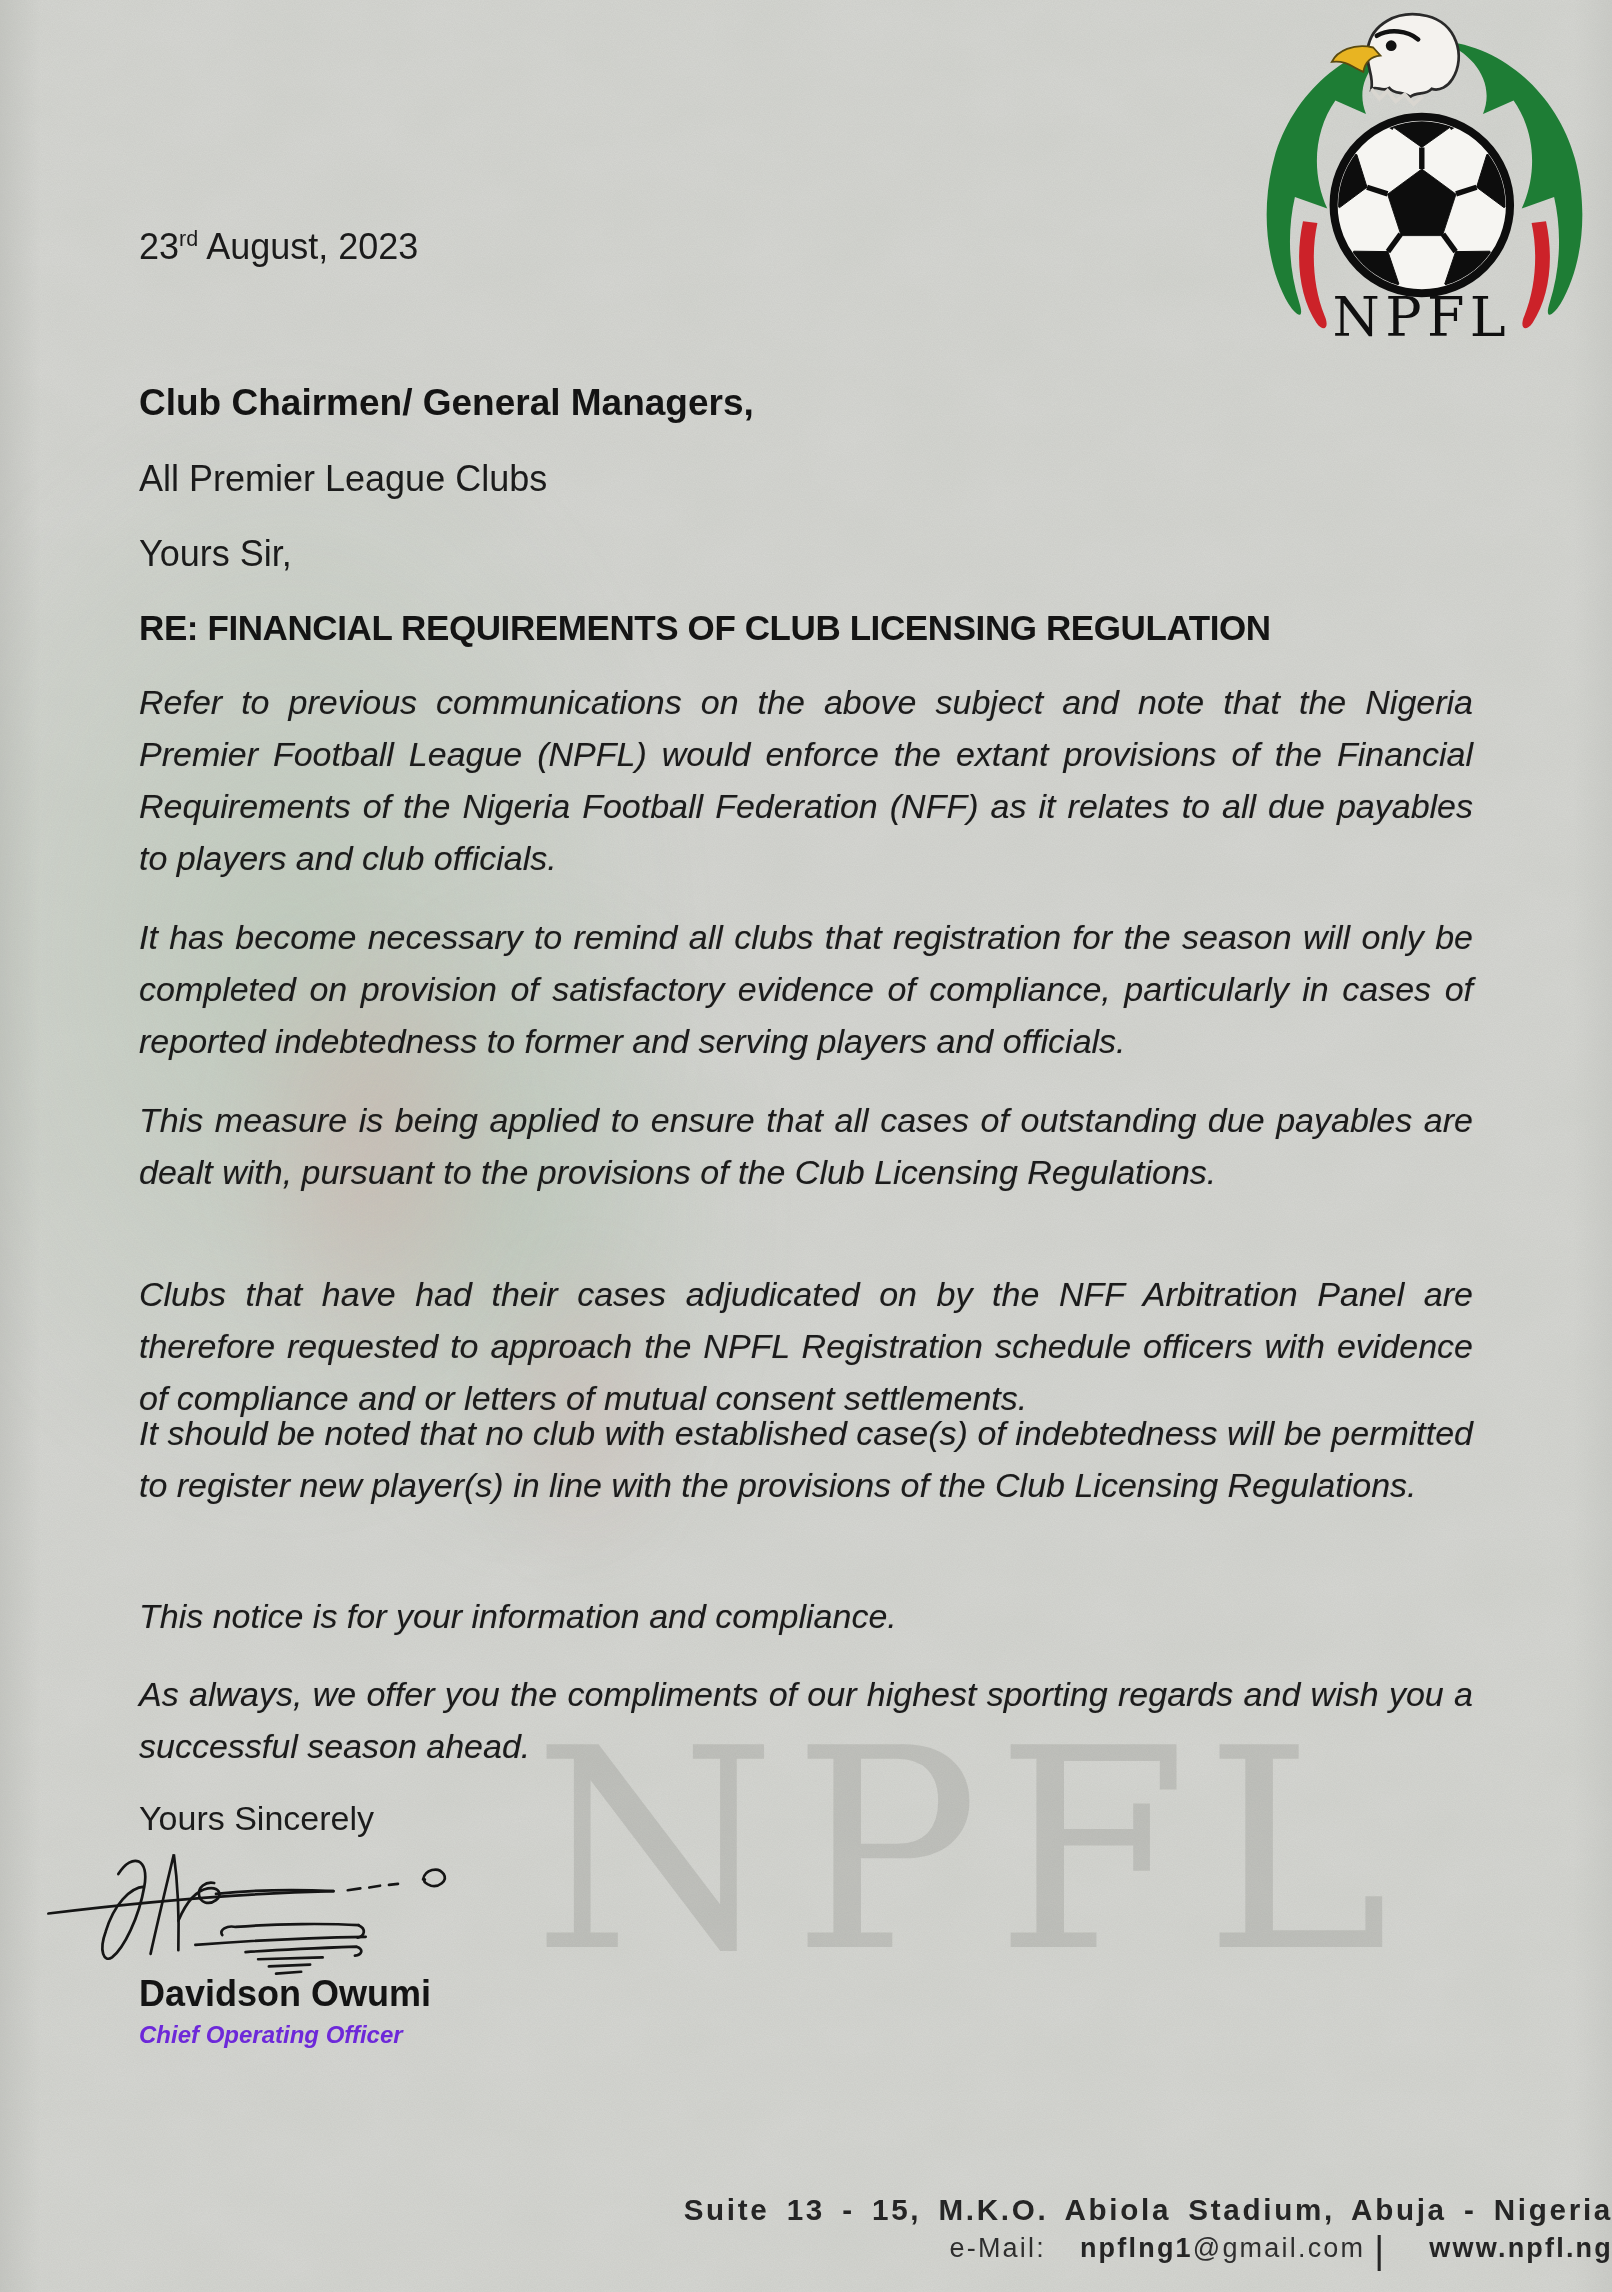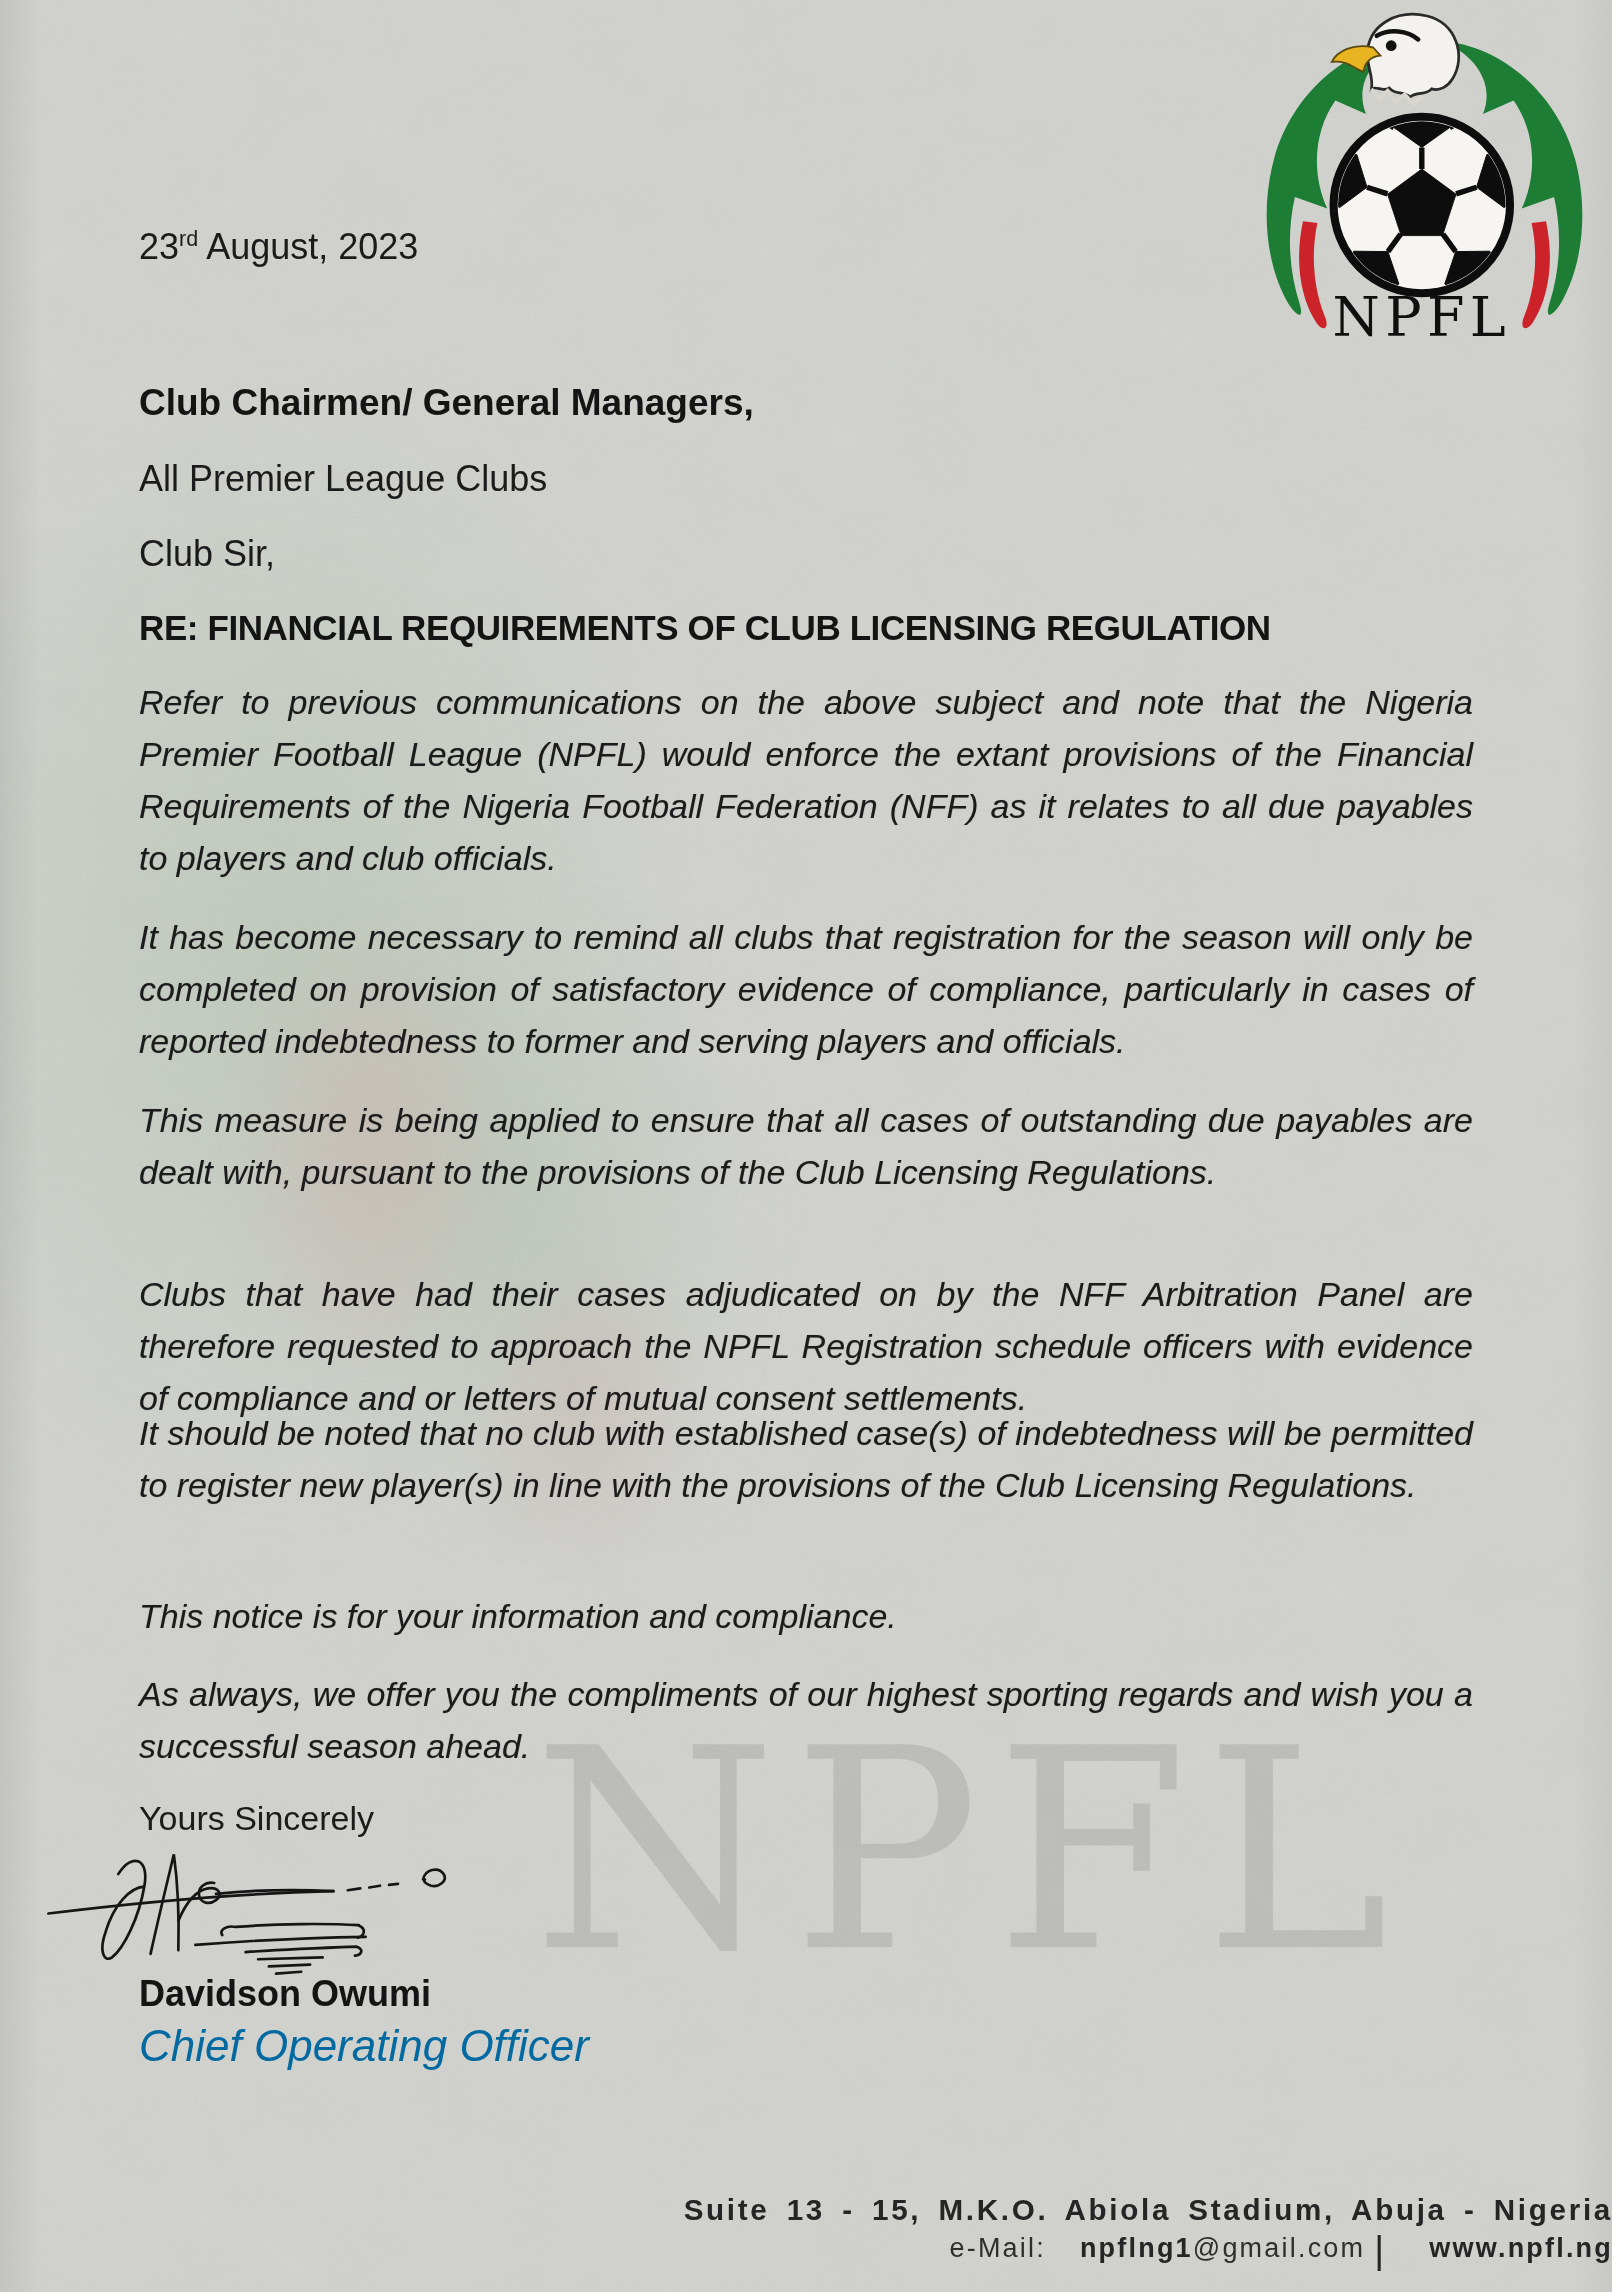--- a/index.html
+++ b/index.html
@@ -45,21 +45,21 @@
   .para{
     font-size:34px;line-height:52px;margin:0;
     text-align:justify;text-align-last:left;
     text-shadow:0 0 0.9px rgba(20,20,20,0.28);
     font-style:italic;
   }
   .p1{top:676px;} .p2{top:911px;} .p3{top:1094px;} .p4{top:1268px;}
   .p5{top:1407px;} .p6{top:1590px;} .p7{top:1668px;}
   .closing{top:1799px;font-size:34px;}
   .sig-name{top:1973px;font-size:36px;font-weight:bold;color:#141414;}
-  .sig-title{top:2021px;font-size:44px;font-weight:normal;font-style:italic;color:#0369a1;}
+  .sig-title{top:2021px;font-size:24px;font-weight:bold;font-style:italic;color:#6d28d9;}
 
   .signature{position:absolute;left:43px;top:1847px;}
 
   .logo{position:absolute;left:1240px;top:5.4px;}
 
   
   .footer{position:absolute;left:0;width:100%;text-align:right;color:#252525;}
   .footer-1{top:2193px;font-size:29.6px;font-weight:bold;letter-spacing:2.7px;word-spacing:6.3px;}
   .footer-2{top:2229px;font-size:27px;letter-spacing:2.2px;}
   .footer-2 .lt{font-weight:normal;color:#2e2e2e;}
@@ -142,21 +142,21 @@
         </g>
       </g>
     </g>
     <text x="202" y="368" text-anchor="middle" font-family="DejaVu Serif, Liberation Serif, serif" font-size="60" letter-spacing="6" fill="#0f0f0f">NPFL</text>
   </svg>
 
   <div class="txt date"><span>23</span><sup>rd</sup><span> August, 2023</span></div>
 
   <div class="txt recipient1">Club Chairmen/ General Managers,</div>
   <div class="txt recipient2">All Premier League Clubs</div>
-  <div class="txt salutation">Club Sir,</div>
+  <div class="txt salutation">Yours Sir,</div>
   <div class="txt subject">RE: FINANCIAL REQUIREMENTS OF CLUB LICENSING REGULATION</div>
 
   <p class="txt para p1">Refer to previous communications on the above subject and note that the Nigeria Premier Football League (NPFL) would enforce the extant provisions of the Financial Requirements of the Nigeria Football Federation (NFF) as it relates to all due payables to players and club officials.</p>
   <p class="txt para p2">It has become necessary to remind all clubs that registration for the season will only be completed on provision of satisfactory evidence of compliance, particularly in cases of reported indebtedness to former and serving players and officials.</p>
   <p class="txt para p3">This measure is being applied to ensure that all cases of outstanding due payables are dealt with, pursuant to the provisions of the Club Licensing Regulations.</p>
   <p class="txt para p4">Clubs that have had their cases adjudicated on by the NFF Arbitration Panel are therefore requested to approach the NPFL Registration schedule officers with evidence of compliance and or letters of mutual consent settlements.</p>
   <p class="txt para p5">It should be noted that no club with established case(s) of indebtedness will be permitted to register new player(s) in line with the provisions of the Club Licensing Regulations.</p>
   <p class="txt para p6">This notice is for your information and compliance.</p>
   <p class="txt para p7">As always, we offer you the compliments of our highest sporting regards and wish you a successful season ahead.</p>
 

